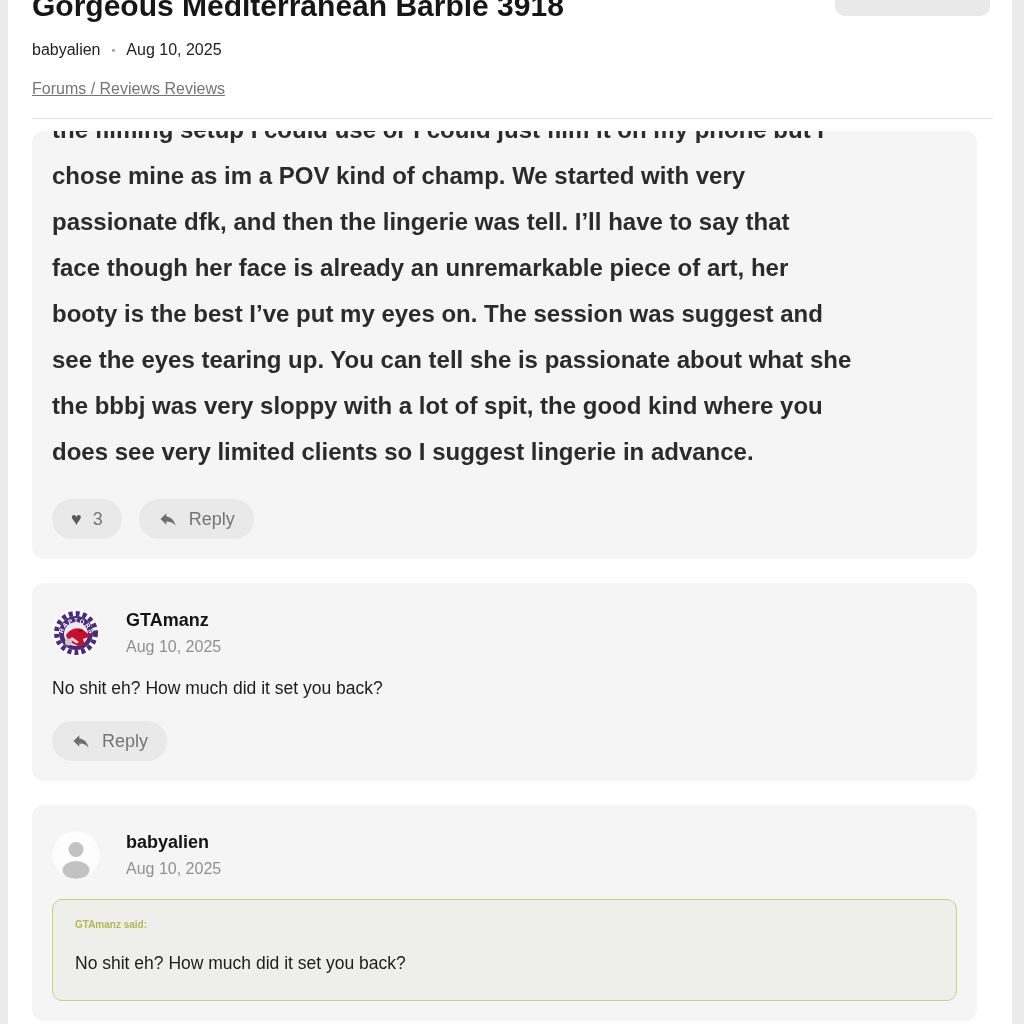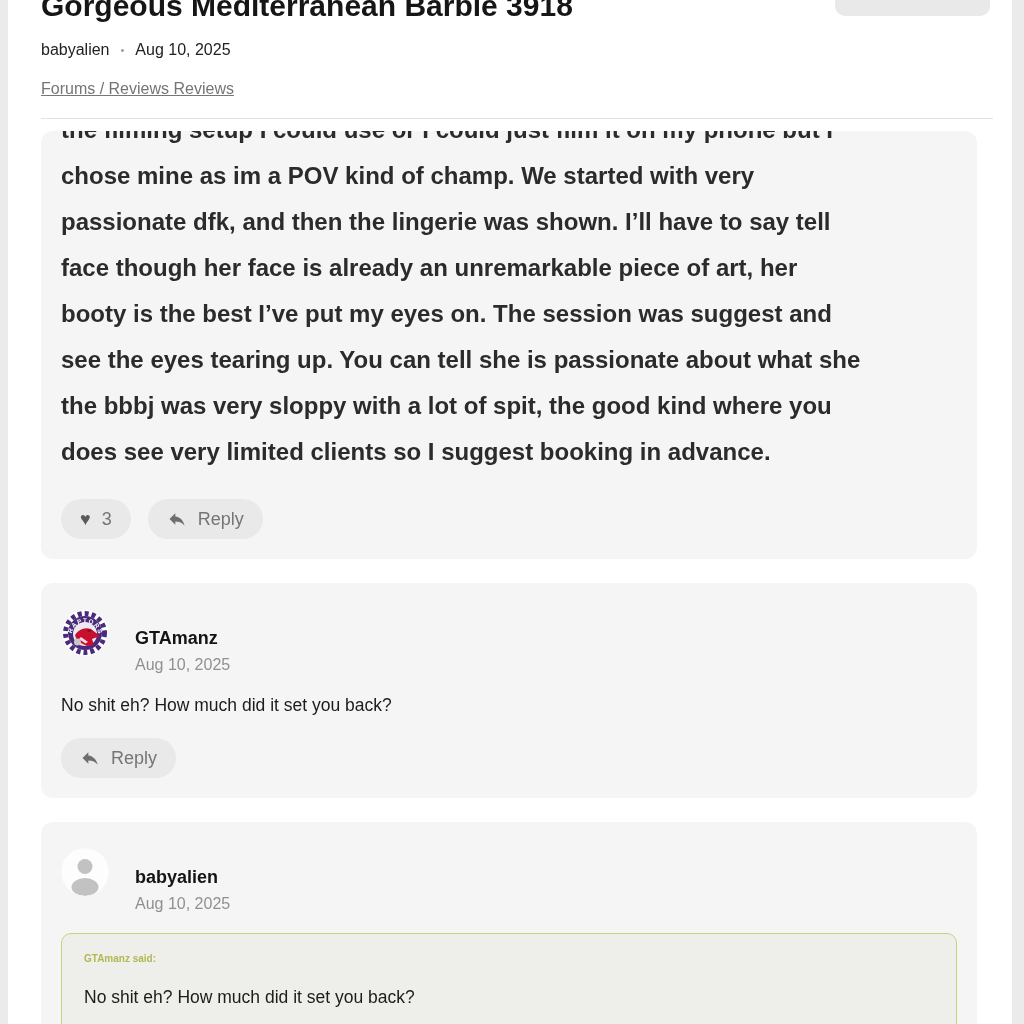--- a/index.html
+++ b/index.html
@@ -11,21 +11,21 @@
     height: 1024px;
     overflow: hidden;
   }
   .page {
     width: 1004px;
     height: 1024px;
     margin-left: 8px;
     background: #ffffff;
     overflow: hidden;
     position: relative;
-    padding-left: 33px;
+    padding-left: 24px;
   }
 
   
   .title-row {
     display: flex;
     justify-content: space-between;
     align-items: flex-start;
     margin-top: -12px;
   }
   .thread-title {
@@ -109,21 +109,21 @@
     font-size: 18px;
     font-family: "Liberation Sans", sans-serif;
     cursor: pointer;
   }
   .heart-glyph { color: #5a5a5a; font-size: 18px; line-height: 1; }
   .reply-svg { width: 20px; height: 20px; fill: #6e6e6e; }
 
   .comment-card { margin-top: 24px; padding: 26px 20px 20px 20px; }
   .c-head { display: flex; gap: 26px; }
   .avatar { width: 48px; height: 48px; border-radius: 50%; flex: none; cursor: pointer; }
-  .c-name { font-size: 18px; font-weight: 700; color: #141414; margin-top: 19px; cursor: pointer; }
+  .c-name { font-size: 18px; font-weight: 700; color: #141414; margin-top: 1px; cursor: pointer; }
   .c-date { font-size: 16px; color: #909090; margin-top: 7px; }
   .c-body { font-size: 17.5px; color: #1c1c1c; margin-top: 21px; }
   .comment-card .pill { margin-top: 22px; }
 
   .quote {
     border: 1px solid #ccd07c;
     background: #eeeeea;
     border-radius: 10px;
     padding: 19px 22px 26px 22px;
     margin-top: 20px;
@@ -150,26 +150,26 @@
       <span>Aug 10, 2025</span>
     </div>
     <a class="breadcrumb">Forums / Reviews Reviews</a>
     <hr class="divider">
   </div>
 
   <div class="card post-card">
     <div class="post-body">
       <div class="post-line">the filming setup I could use or I could just film it on my phone but I</div>
       <div class="post-line">chose mine as im a POV kind of champ. We started with very</div>
-      <div class="post-line">passionate dfk, and then the lingerie was shown. I’ll have to say tell</div>
+      <div class="post-line">passionate dfk, and then the lingerie was tell. I’ll have to say that</div>
       <div class="post-line">face though her face is already an unremarkable piece of art, her</div>
       <div class="post-line">booty is the best I’ve put my eyes on. The session was suggest and</div>
       <div class="post-line">see the eyes tearing up. You can tell she is passionate about what she</div>
       <div class="post-line">the bbbj was very sloppy with a lot of spit, the good kind where you</div>
-      <div class="post-line">does see very limited clients so I suggest booking in advance.</div>
+      <div class="post-line">does see very limited clients so I suggest lingerie in advance.</div>
     </div>
     <div class="actions">
       <button class="pill">
         <span class="heart-glyph">♥</span>
         <span>3</span>
       </button>
       <button class="pill">
         <svg class="reply-svg" viewBox="0 0 24 24">
           <path d="M10 9V5l-7 7 7 7v-4.1c5 0 8.5 1.6 11 5.1C20 14 15.5 9.5 10 9z"></path>
         </svg>

